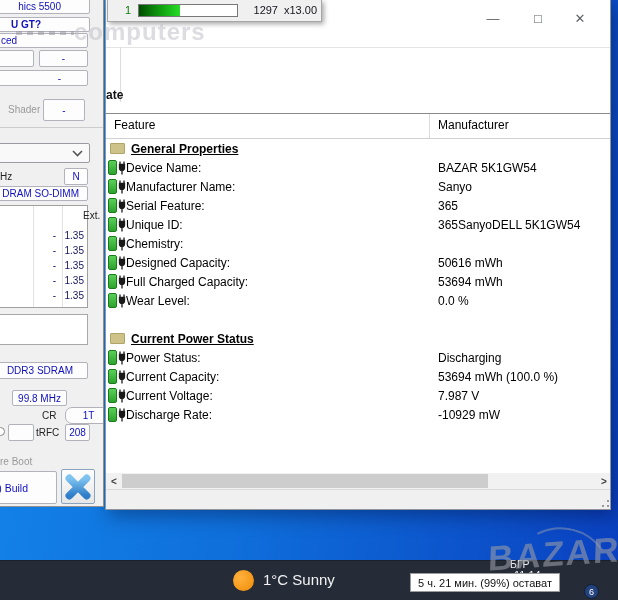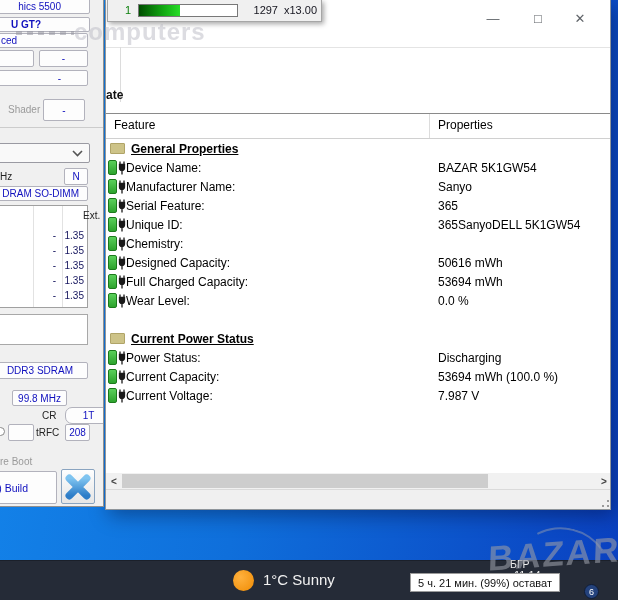--- a/index.html
+++ b/index.html
@@ -107,21 +107,21 @@
   <span class="capbtn" style="left:462px;">✕</span>
 
   <div class="hairline"></div>
   <div class="vline"></div>
   <span class="clip-label">ate</span>
 
   <div class="list">
     <div class="lhead">
       <span class="h1">Feature</span>
       <span class="hdiv"></span>
-      <span class="h2">Properties</span>
+      <span class="h2">Manufacturer</span>
     </div>
 
     <div class="row">
       <i class="folder"></i>
       <span class="sect">General Properties</span>
     </div>
 
     <div class="row">
       <span class="ic">
           <i class="bat"></i>
@@ -232,20 +232,30 @@
     </div>
     <div class="row">
       <span class="ic">
           <i class="bat"></i>
           <svg width="8" height="14" viewBox="0 0 8 14">
             <path d="M2 0.5v3 M6 0.5v3 M1.5 3.5h5v3.5a2.5 2.5 0 0 1-5 0z M4 10v3.5" stroke="#1a1a1a" stroke-width="1.3" fill="#1a1a1a"></path>
           </svg>
         </span>
       <span class="feat">Current Voltage:</span>
       <span class="desc">7.987 V</span>
+    </div>
+    <div class="row">
+      <span class="ic">
+          <i class="bat"></i>
+          <svg width="8" height="14" viewBox="0 0 8 14">
+            <path d="M2 0.5v3 M6 0.5v3 M1.5 3.5h5v3.5a2.5 2.5 0 0 1-5 0z M4 10v3.5" stroke="#1a1a1a" stroke-width="1.3" fill="#1a1a1a"></path>
+          </svg>
+        </span>
+      <span class="feat">Discharge Rate:</span>
+      <span class="desc">-10929 mW</span>
     </div>
   </div>
 
   <div class="hsb">
     <span class="arr" style="left:0;">&lt;</span>
     <div class="thumb"></div>
     <span class="arr" style="right:0;">&gt;</span>
   </div>
   <div class="sbar">
     <div class="grip"></div>

